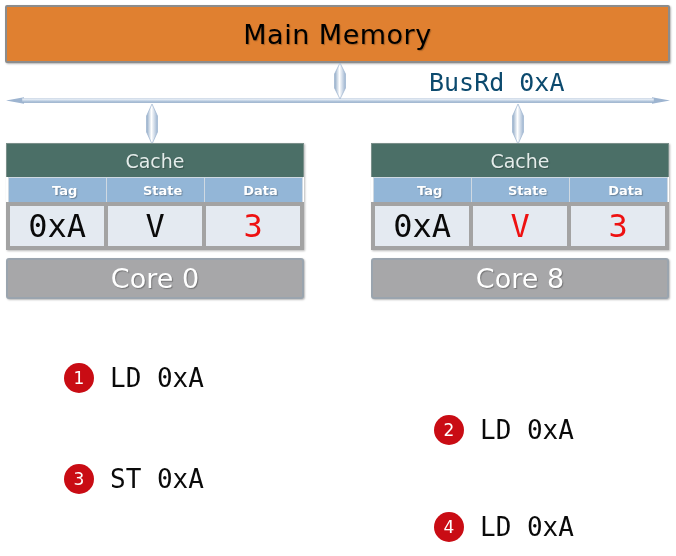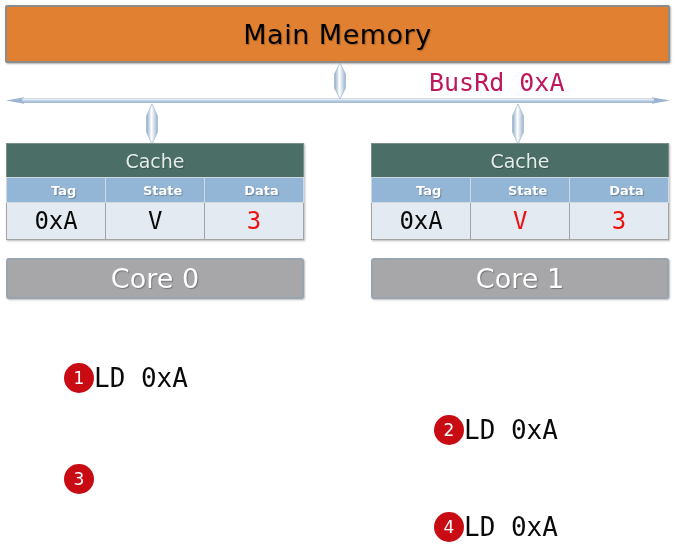--- a/index.html
+++ b/index.html
@@ -45,21 +45,21 @@
     top: 97px;
     width: 664px;
     height: 7px;
   }
   .bus-label {
     position: absolute;
     left: 429px;
     top: 68px;
     font-family: "DejaVu Sans Mono", monospace;
     font-size: 25px;
-    color: #be185d;
+    color: #0c4a6e;
     letter-spacing: 0px;
     white-space: nowrap;
   }
 
   .vconn {
     position: absolute;
     width: 14px;
   }
 
   
@@ -97,23 +97,23 @@
     font-weight: bold;
     height: 22px;
     border: 1px solid #cfd9e2;
     text-shadow: 1px 1px 1px rgba(0,0,0,0.28);
     padding-left: 16px;
   }
   .cache-table td {
     background: #e4eaf1;
     height: 34px;
     text-align: center;
-    border: 1px solid #a3a3a3;
+    border: 4px solid #a3a3a3;
     font-family: "DejaVu Sans Mono", monospace;
-    font-size: 24px;
+    font-size: 32px;
     color: #0a0a0a;
   }
   .cache-table td.val-red { color: #ee1111; }
   .cache-table .c-tag   { width: 33.4%; }
   .cache-table .c-state { width: 33.3%; }
   .cache-table .c-data  { width: 33.3%; }
 
   
   .core-block {
     position: absolute;
@@ -149,21 +149,21 @@
     background: #c90c14;
     color: #ffffff;
     font-family: "DejaVu Sans", sans-serif;
     font-size: 17px;
     display: flex;
     align-items: center;
     justify-content: center;
     flex: 0 0 auto;
   }
   .step .text {
-    margin-left: 0;
+    margin-left: 16px;
     font-family: "DejaVu Sans Mono", monospace;
     font-size: 26px;
     color: #0a0a0a;
     white-space: pre;
   }
   #step-1 { left: 64px;  top: 363px; }
   #step-2 { left: 434px; top: 415px; }
   #step-3 { left: 64px;  top: 464px; }
   #step-4 { left: 434px; top: 512px; }
 </style>
@@ -246,33 +246,34 @@
       <tr>
         <td>0xA</td>
         <td class="val-red">V</td>
         <td class="val-red">3</td>
       </tr>
     </tbody>
   </table>
 </div>
 
 <div class="core-block" id="core-1">
-  <span class="label">Core 1</span>
+  <span class="label">Core 8</span>
 </div>
 
 <div class="step" id="step-1">
   <span class="badge">1</span>
   <span class="text">LD 0xA</span>
 </div>
 
 <div class="step" id="step-2">
   <span class="badge">2</span>
   <span class="text">LD 0xA</span>
 </div>
 
 <div class="step" id="step-3">
   <span class="badge">3</span>
+  <span class="text">ST 0xA</span>
 </div>
 
 <div class="step" id="step-4">
   <span class="badge">4</span>
   <span class="text">LD 0xA</span>
 </div>
 
 </body></html>

